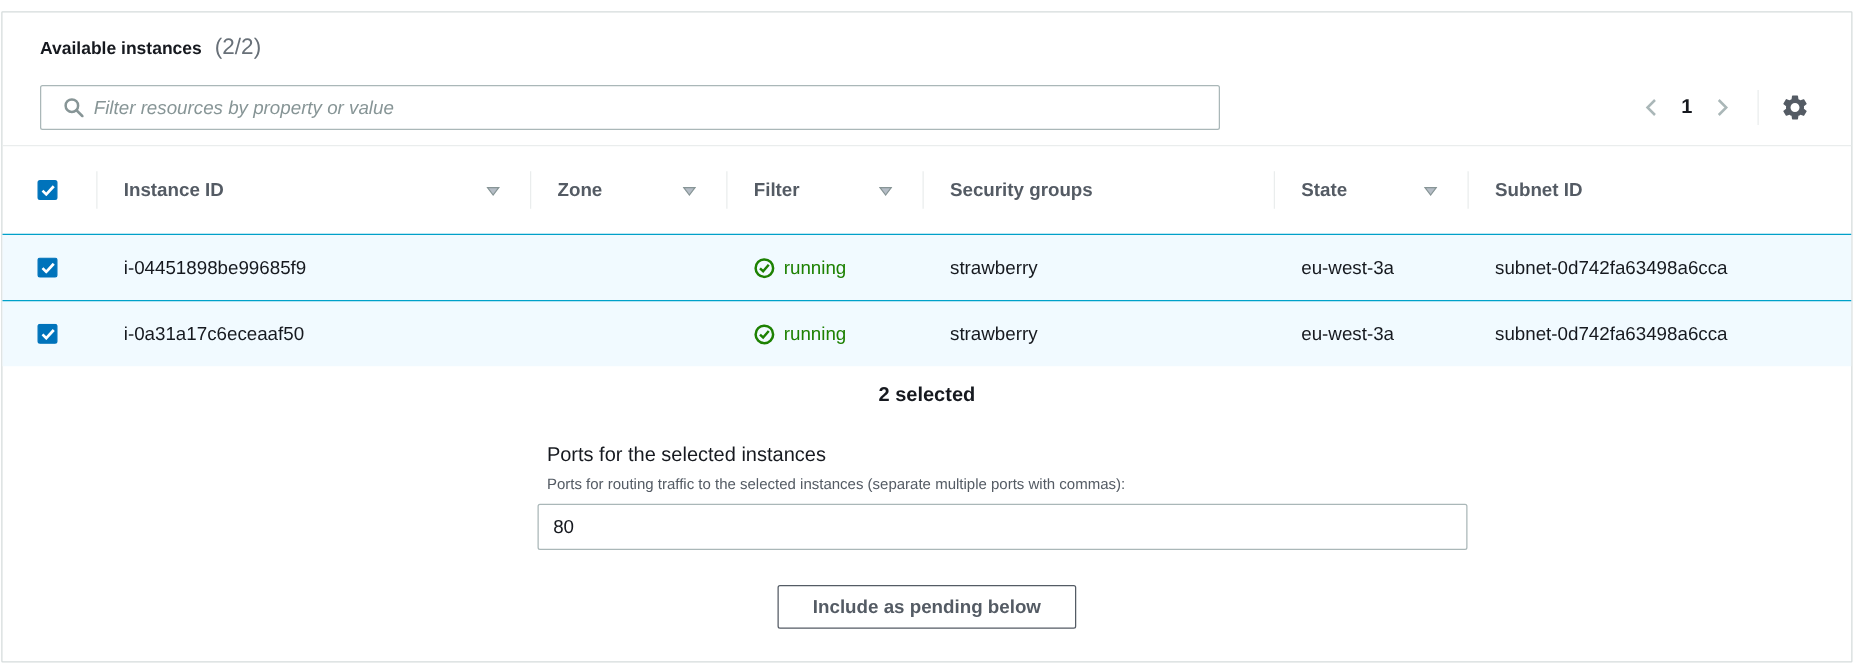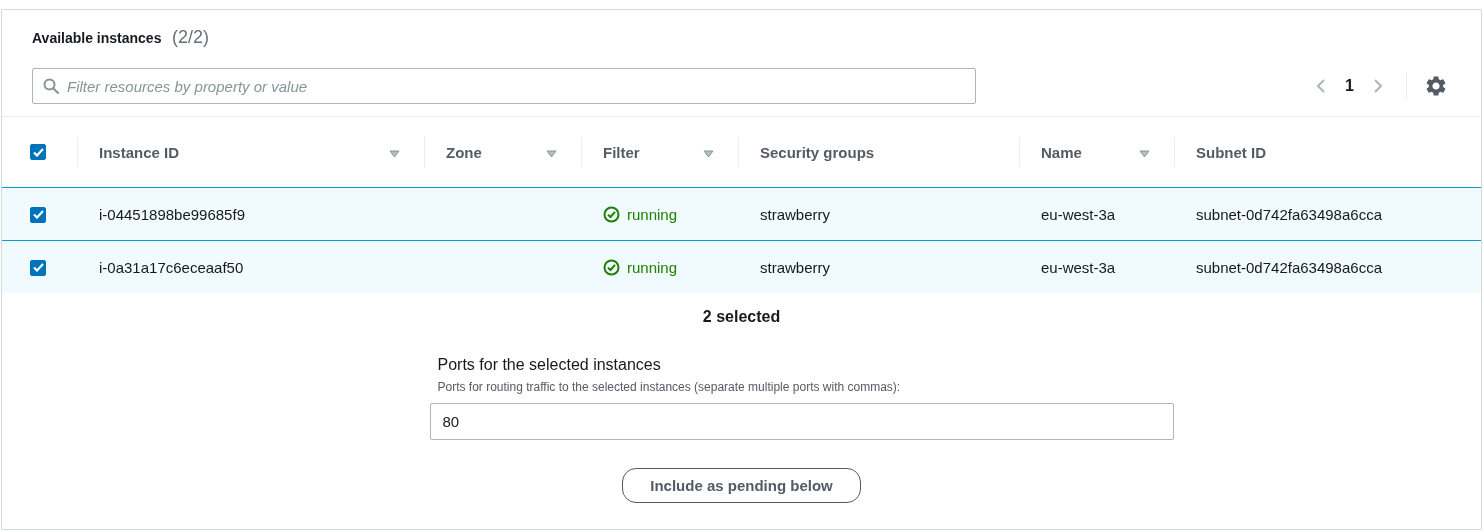--- a/index.html
+++ b/index.html
@@ -27,21 +27,21 @@
     margin-top: 20px;
     padding: 0 30px;
     display: flex; align-items: center; justify-content: space-between;
     height: 36px;
   }
   .filter-box {
     width: 944px; height: 36px;
     border: 1px solid #aab7b8; border-radius: 2px;
     background: #fff;
     display: flex; align-items: center;
-    padding: 0 10px;
+    padding: 0 18px;
   }
   .filter-box input {
     border: none; outline: none; flex: 1;
     font-family: "Liberation Sans", sans-serif;
     font-size: 15px; font-style: italic; color: #16191f;
     margin-left: 8px; background: transparent;
   }
   .filter-box input::placeholder { color: #879596; font-style: italic; }
   .pagination { display: flex; align-items: center; }
   .page-btn {
@@ -117,21 +117,21 @@
     font-family: "Liberation Sans", sans-serif;
     font-size: 15px; color: #16191f;
     padding: 0 12px;
     outline: none;
   }
   .button-row { display: flex; justify-content: center; margin-top: 28px; }
   .include-btn {
     height: 35px;
     padding: 0 27px;
     background: #ffffff;
-    border: 1px solid #545b64; border-radius: 14px;
+    border: 1px solid #545b64; border-radius: 2px;
     font-family: "Liberation Sans", sans-serif;
     font-size: 15px; font-weight: bold; color: #545b64;
     cursor: pointer;
   }
   .sort-icon { flex: 0 0 auto; }
 </style>
 </head>
 <body>
 
 <div class="panel">
@@ -209,21 +209,21 @@
       <span class="sort-icon">
         <svg width="11" height="8" viewBox="0 0 11 8">
             <path d="M1 1 L10 1 L5.5 7 Z" fill="#b5bdc6" stroke="#879596" stroke-width="1"></path>
           </svg>
       </span>
     </div>
     <div class="th">
       <span>Security groups</span>
     </div>
     <div class="th">
-      <span>Name</span>
+      <span>State</span>
       <span class="sort-icon">
         <svg width="11" height="8" viewBox="0 0 11 8">
             <path d="M1 1 L10 1 L5.5 7 Z" fill="#b5bdc6" stroke="#879596" stroke-width="1"></path>
           </svg>
       </span>
     </div>
     <div class="th">
       <span>Subnet ID</span>
     </div>
   </div>

